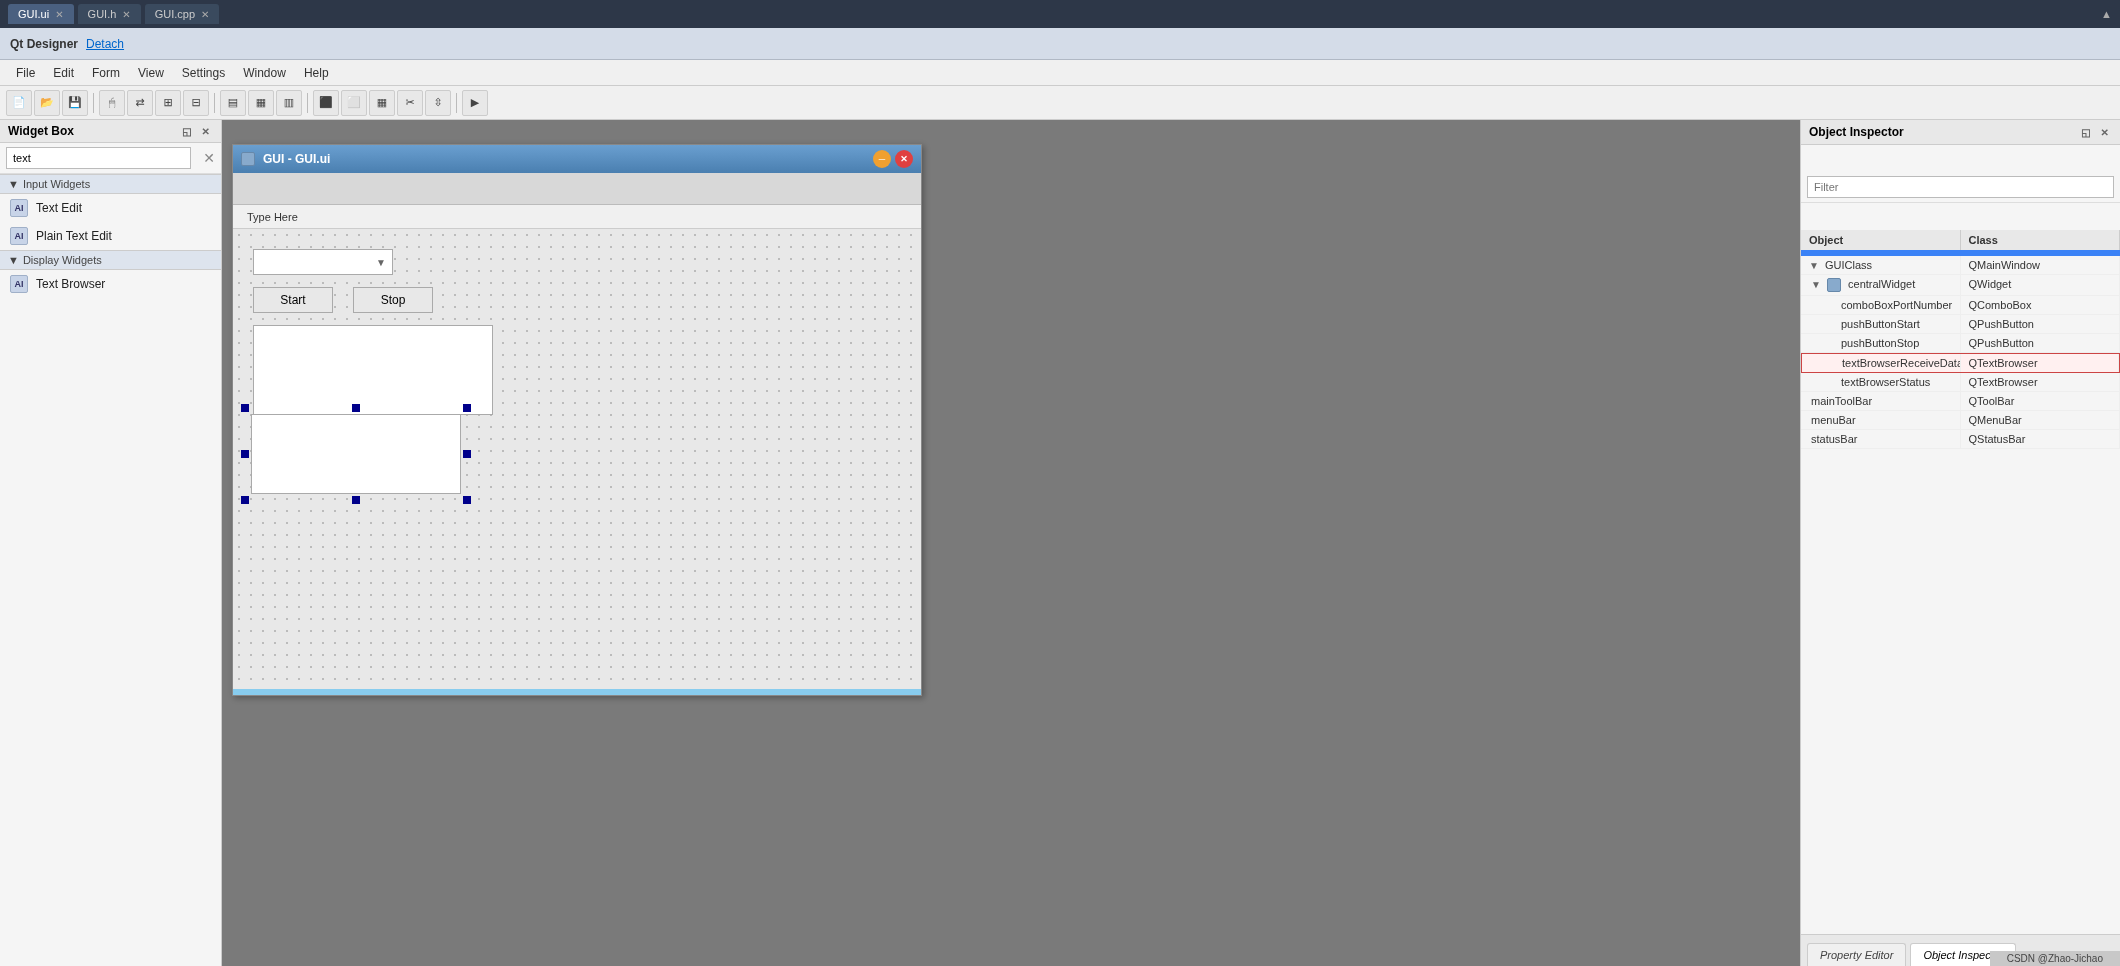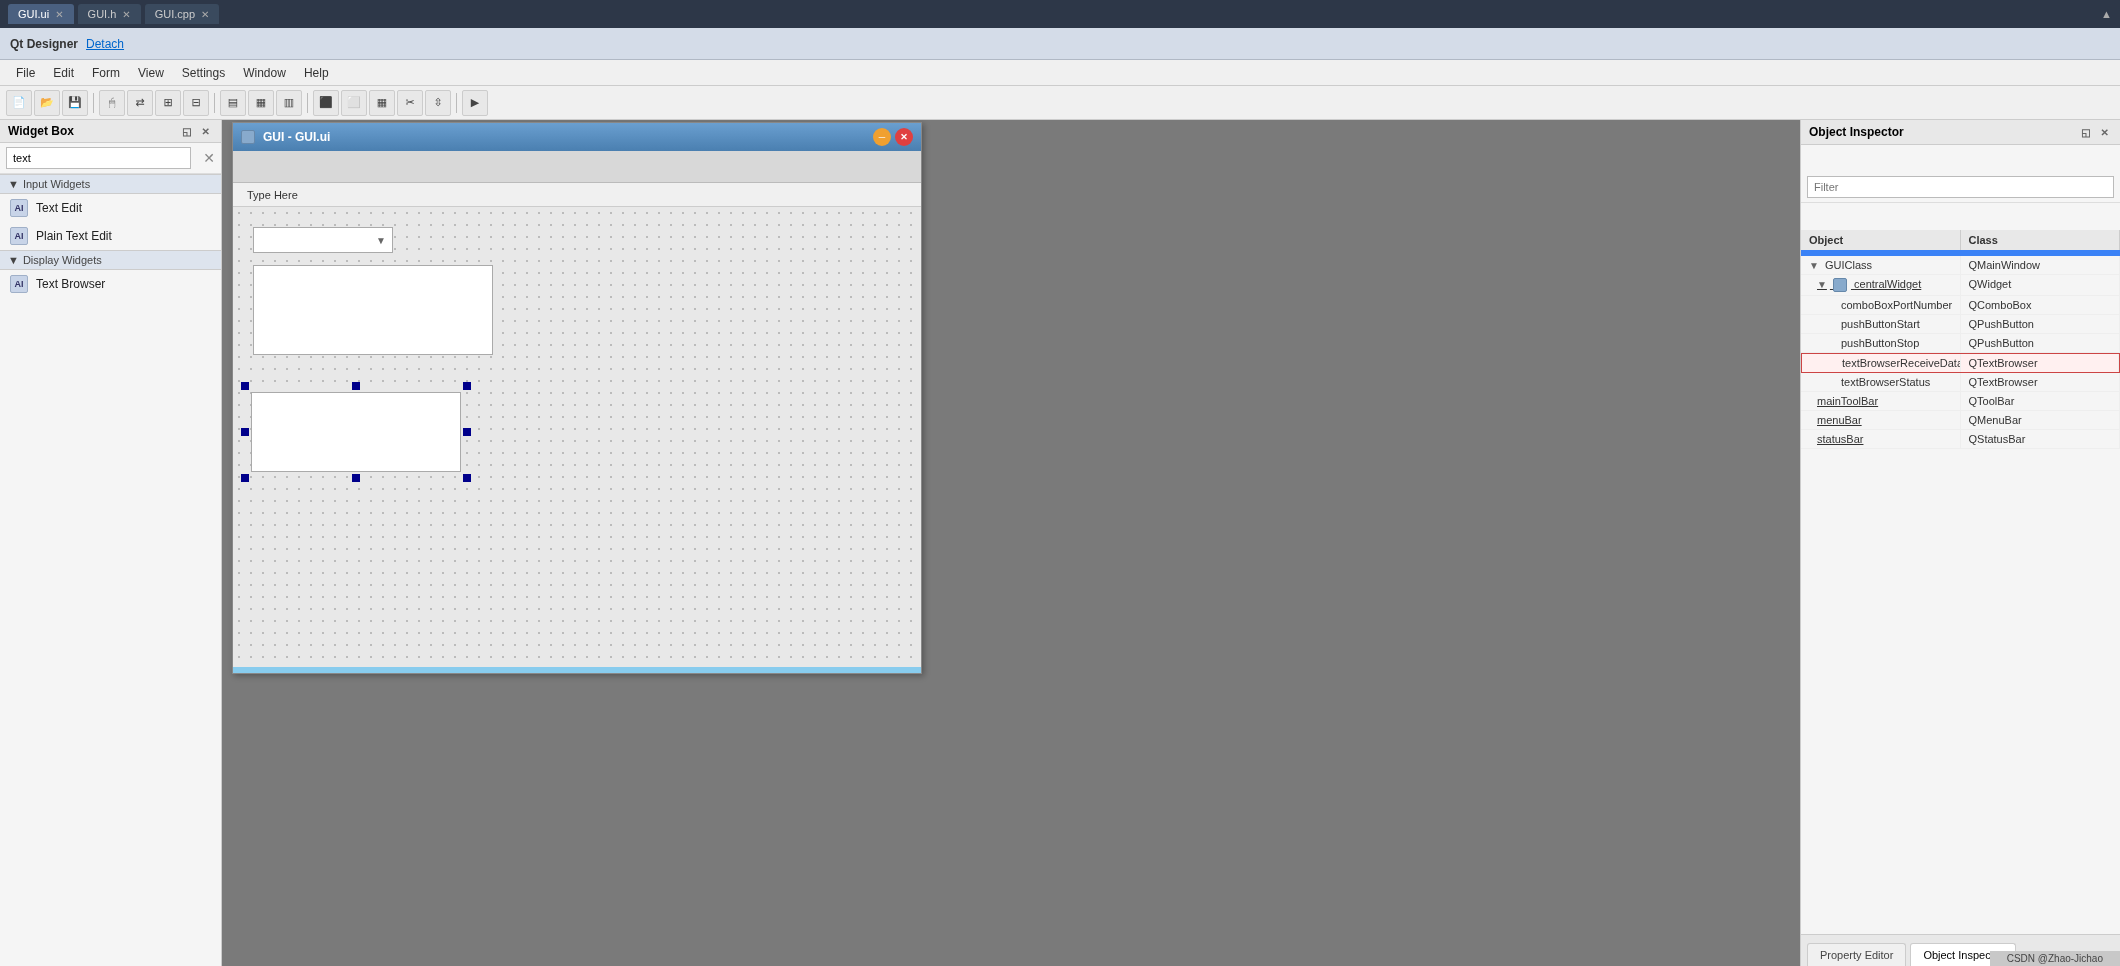--- a/index.html
+++ b/index.html
@@ -162,21 +162,21 @@
     .canvas-area {
       flex: 1;
       background: #7a7a7a;
       position: relative;
       overflow: hidden;
     }
 
     
     .gui-window {
       position: absolute;
-      top: 2px;
+      top: 24px;
       left: 10px;
       width: 690px;
       background: #f0f0f0;
       border: 1px solid #888;
       box-shadow: 2px 2px 6px rgba(0,0,0,0.3);
     }
     .gui-window-titlebar {
       background: linear-gradient(to bottom, #6a9fd0, #4a7fb0);
       height: 28px;
       display: flex;
@@ -360,34 +360,35 @@
       background: #fff0f0;
       border: 1px solid #cc4444;
     }
     .oi-cell {
       padding: 3px 8px;
       color: #333;
       border-right: 1px solid #eee;
       white-space: nowrap;
       overflow: hidden;
     }
-    .oi-indent-1 { padding-left: 16px; text-decoration: underline; }
+    .oi-indent-1 { padding-left: 10px; }
     .oi-indent-3 { padding-left: 40px; }
 
     .expand-arrow { color: #666; margin-right: 3px; font-size: 10px; }
     .oi-icon { display: inline-block; width: 14px; height: 14px; background: #88aacc; border: 1px solid #6688aa; border-radius: 2px; margin-right: 4px; vertical-align: middle; }
 
     
     .bottom-tabs {
       border-top: 1px solid #ccc;
       background: #e8e8e8;
       height: 32px;
       display: flex;
       align-items: flex-end;
       padding: 0 6px;
+      font-style: italic;
     }
     .bottom-tab {
       padding: 5px 12px;
       font-size: 11px;
       cursor: pointer;
       color: #444;
       border: 1px solid #ccc;
       border-bottom: none;
       background: #f0f0f0;
       margin-right: 4px;
@@ -538,20 +539,24 @@
       <div class="gui-content">
         <div class="gui-central">
 
           <div class="combo-row">
             <div class="combo-box">
               <span></span>
               <span class="combo-arrow">▼</span>
             </div>
           </div>
 
+          <div class="buttons-row">
+            <button class="gui-btn">Start</button>
+            <button class="gui-btn">Stop</button>
+          </div>
 
           <div class="text-browser-1"></div>
         </div>
 
         <div class="selected-widget">
           <div class="sel-box"></div>
           <div class="handle h-tl"></div>
           <div class="handle h-tc"></div>
           <div class="handle h-tr"></div>
           <div class="handle h-ml"></div>

